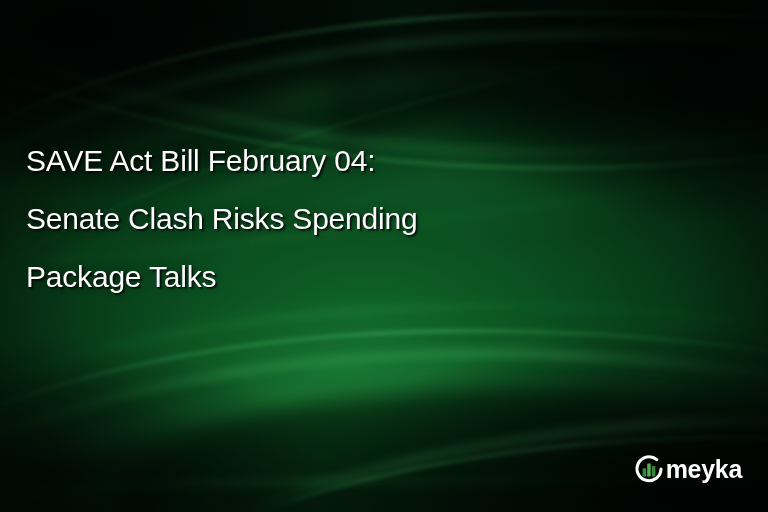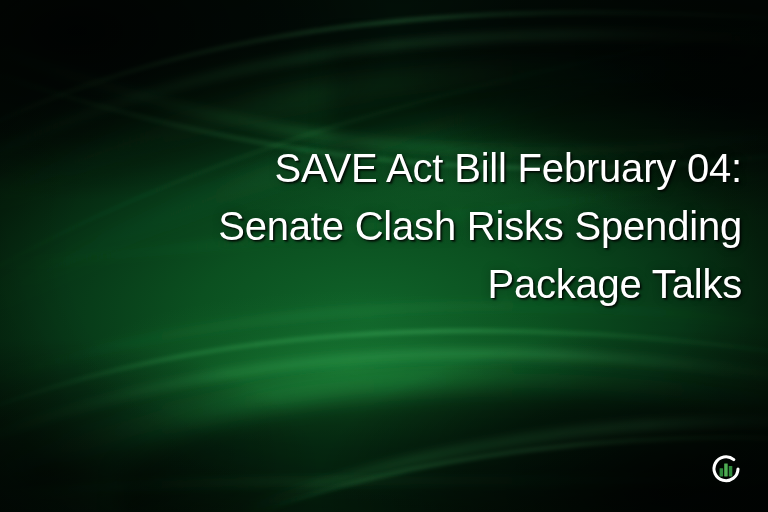--- a/index.html
+++ b/index.html
@@ -62,23 +62,23 @@
     width: 768px;
     height: 512px;
   }
 
   
   .headline {
     position: absolute;
     left: 0;
     right: 0;
     top: 112px;
-    text-align: right;
+    text-align: left;
     color: #ffffff;
-    font-size: 40px;
+    font-size: 30px;
     line-height: 58px;
     font-weight: 400;
     letter-spacing: -0.2px;
     text-shadow:
       2px 2px 2px rgba(0,0,0,0.62),
       1px 1px 0px rgba(0,0,0,0.45),
       0 0 10px rgba(0,0,0,0.30);
     padding: 0 26px;
     white-space: pre-line;
   }
@@ -202,15 +202,16 @@
 
   <div class="logo">
     <svg class="logo-mark" viewBox="0 0 32 32">
 
       <path d="M 23.8,6.6 A 12 12 0 1 0 28,16" fill="none" stroke="#ffffff" stroke-width="3.1" stroke-linecap="round"></path>
 
       <rect x="9.6" y="15.2" width="3.5" height="8.2" rx="0.4" fill="#2f8a3c"></rect>
       <rect x="14.2" y="10.4" width="3.5" height="13.0" rx="0.4" fill="#4fae54"></rect>
       <rect x="18.8" y="13.0" width="3.5" height="10.4" rx="0.4" fill="#2f8a3c"></rect>
     </svg>
+    <span class="logo-word">meyka</span>
   </div>
 
 </div>
 
 </body></html>

